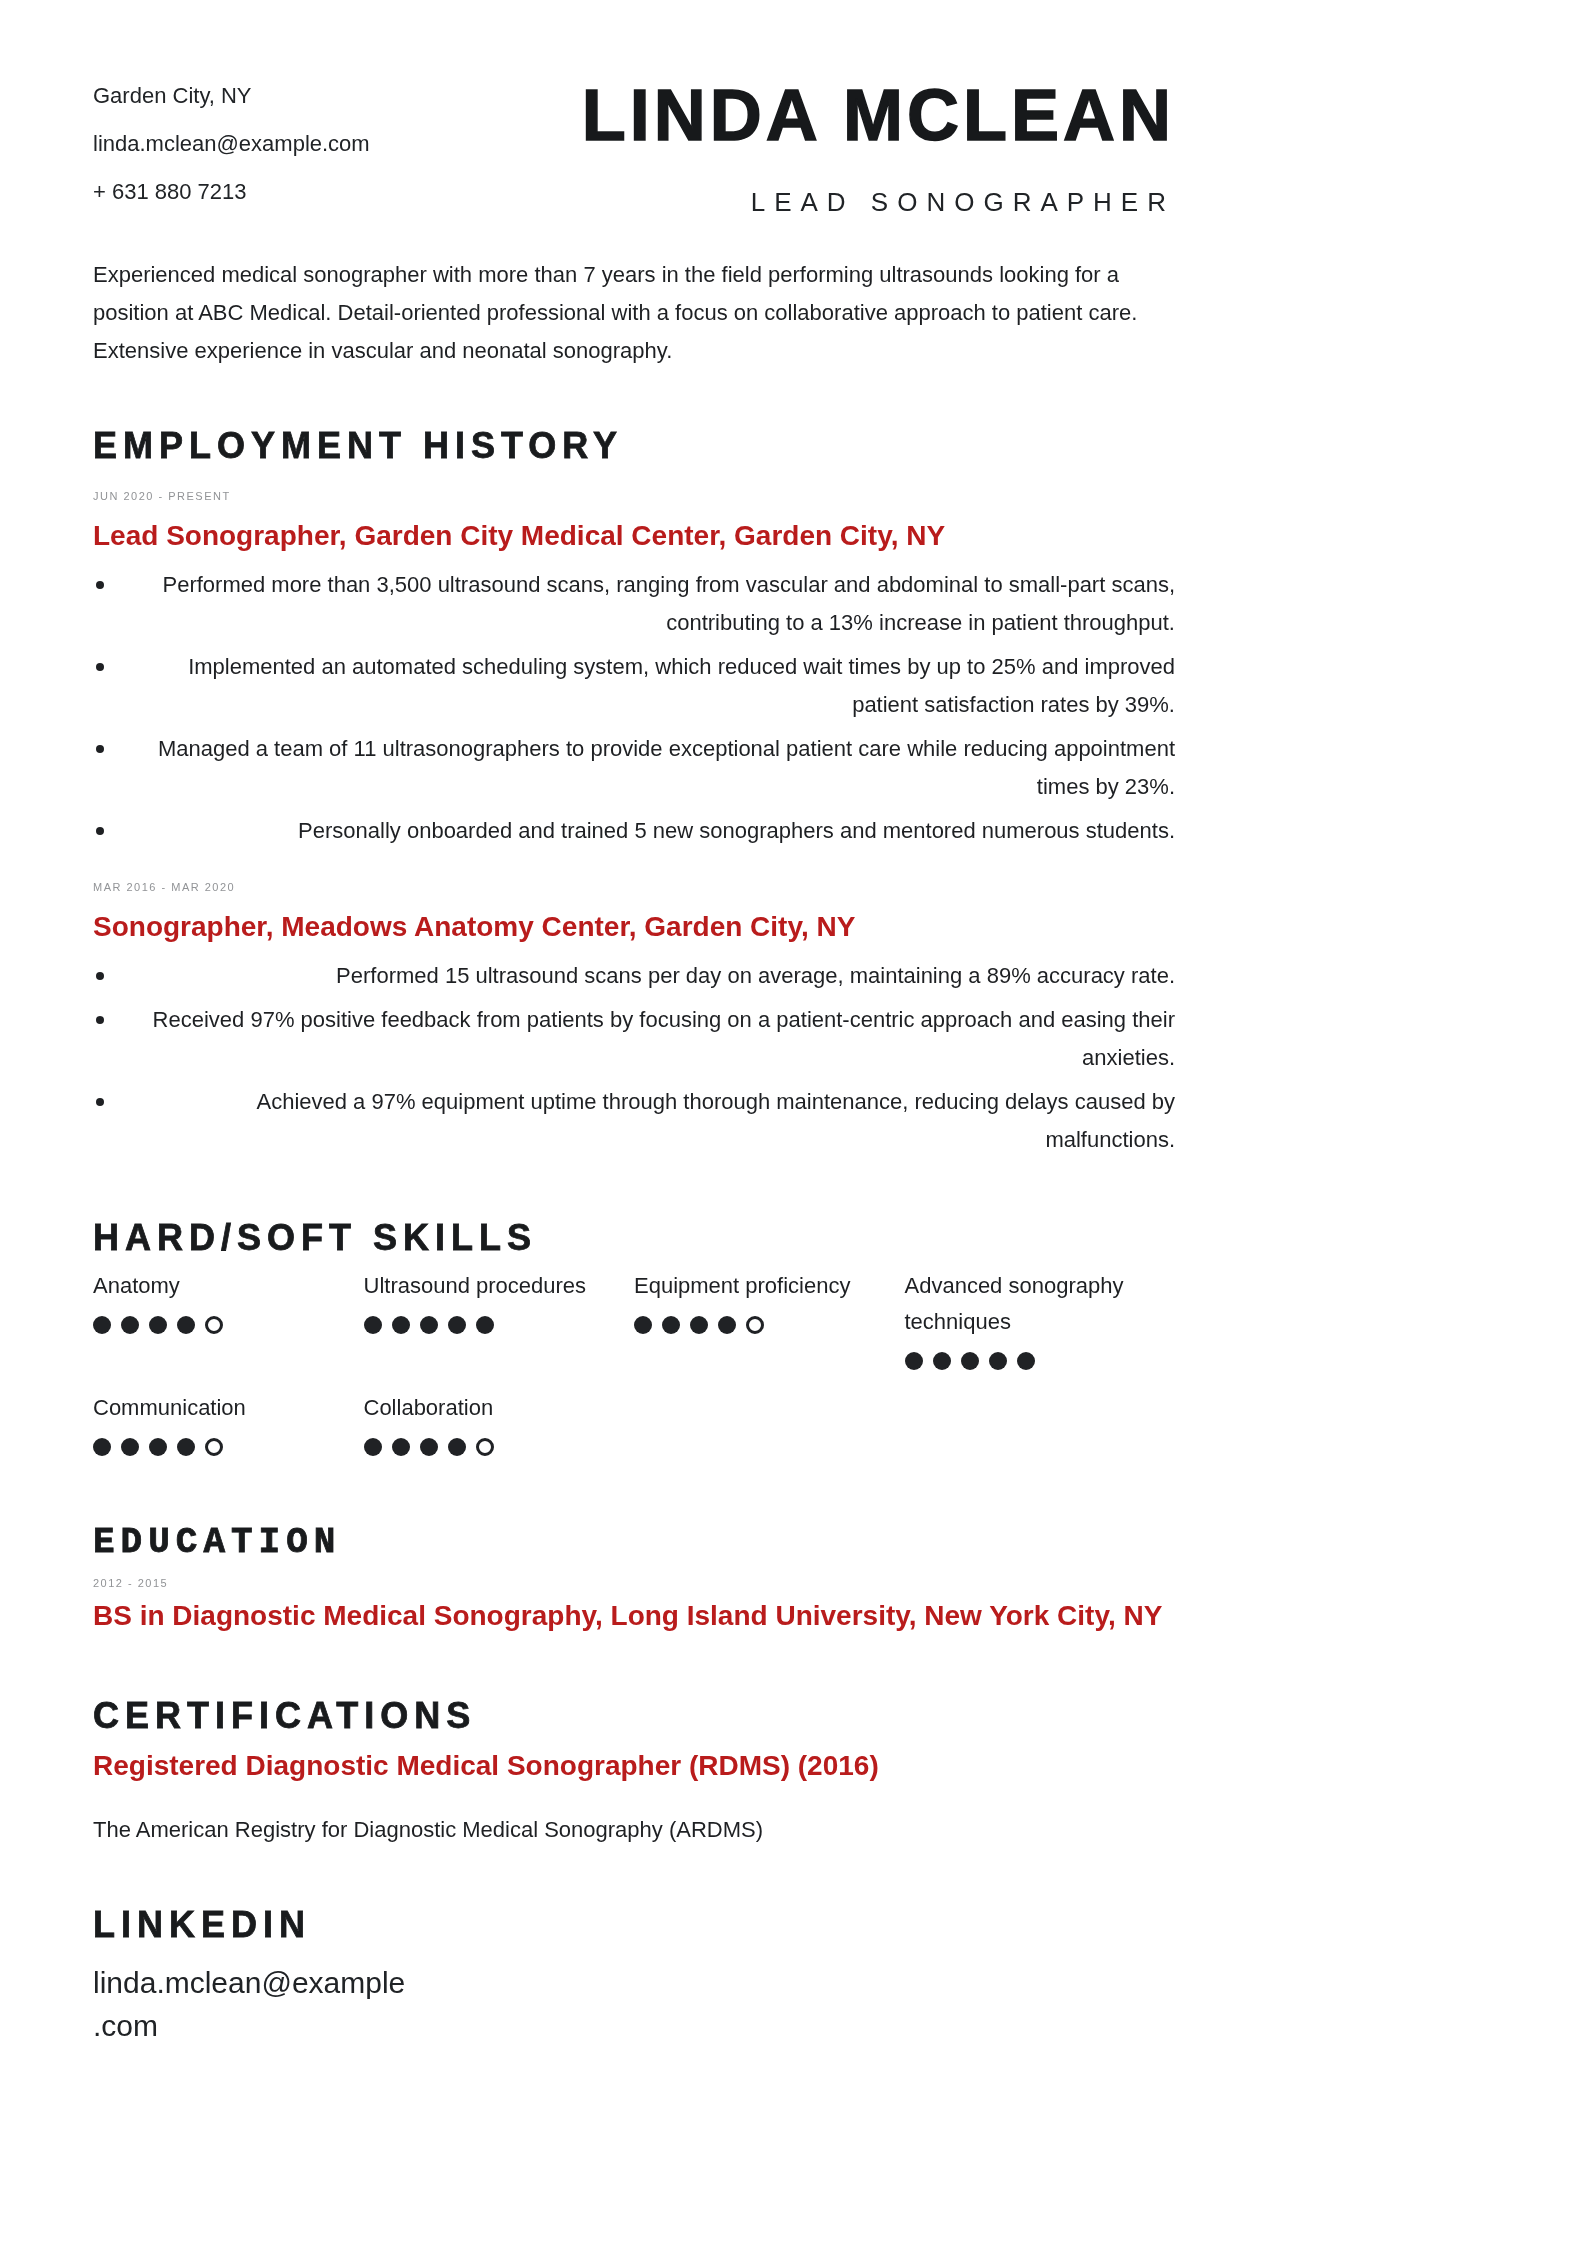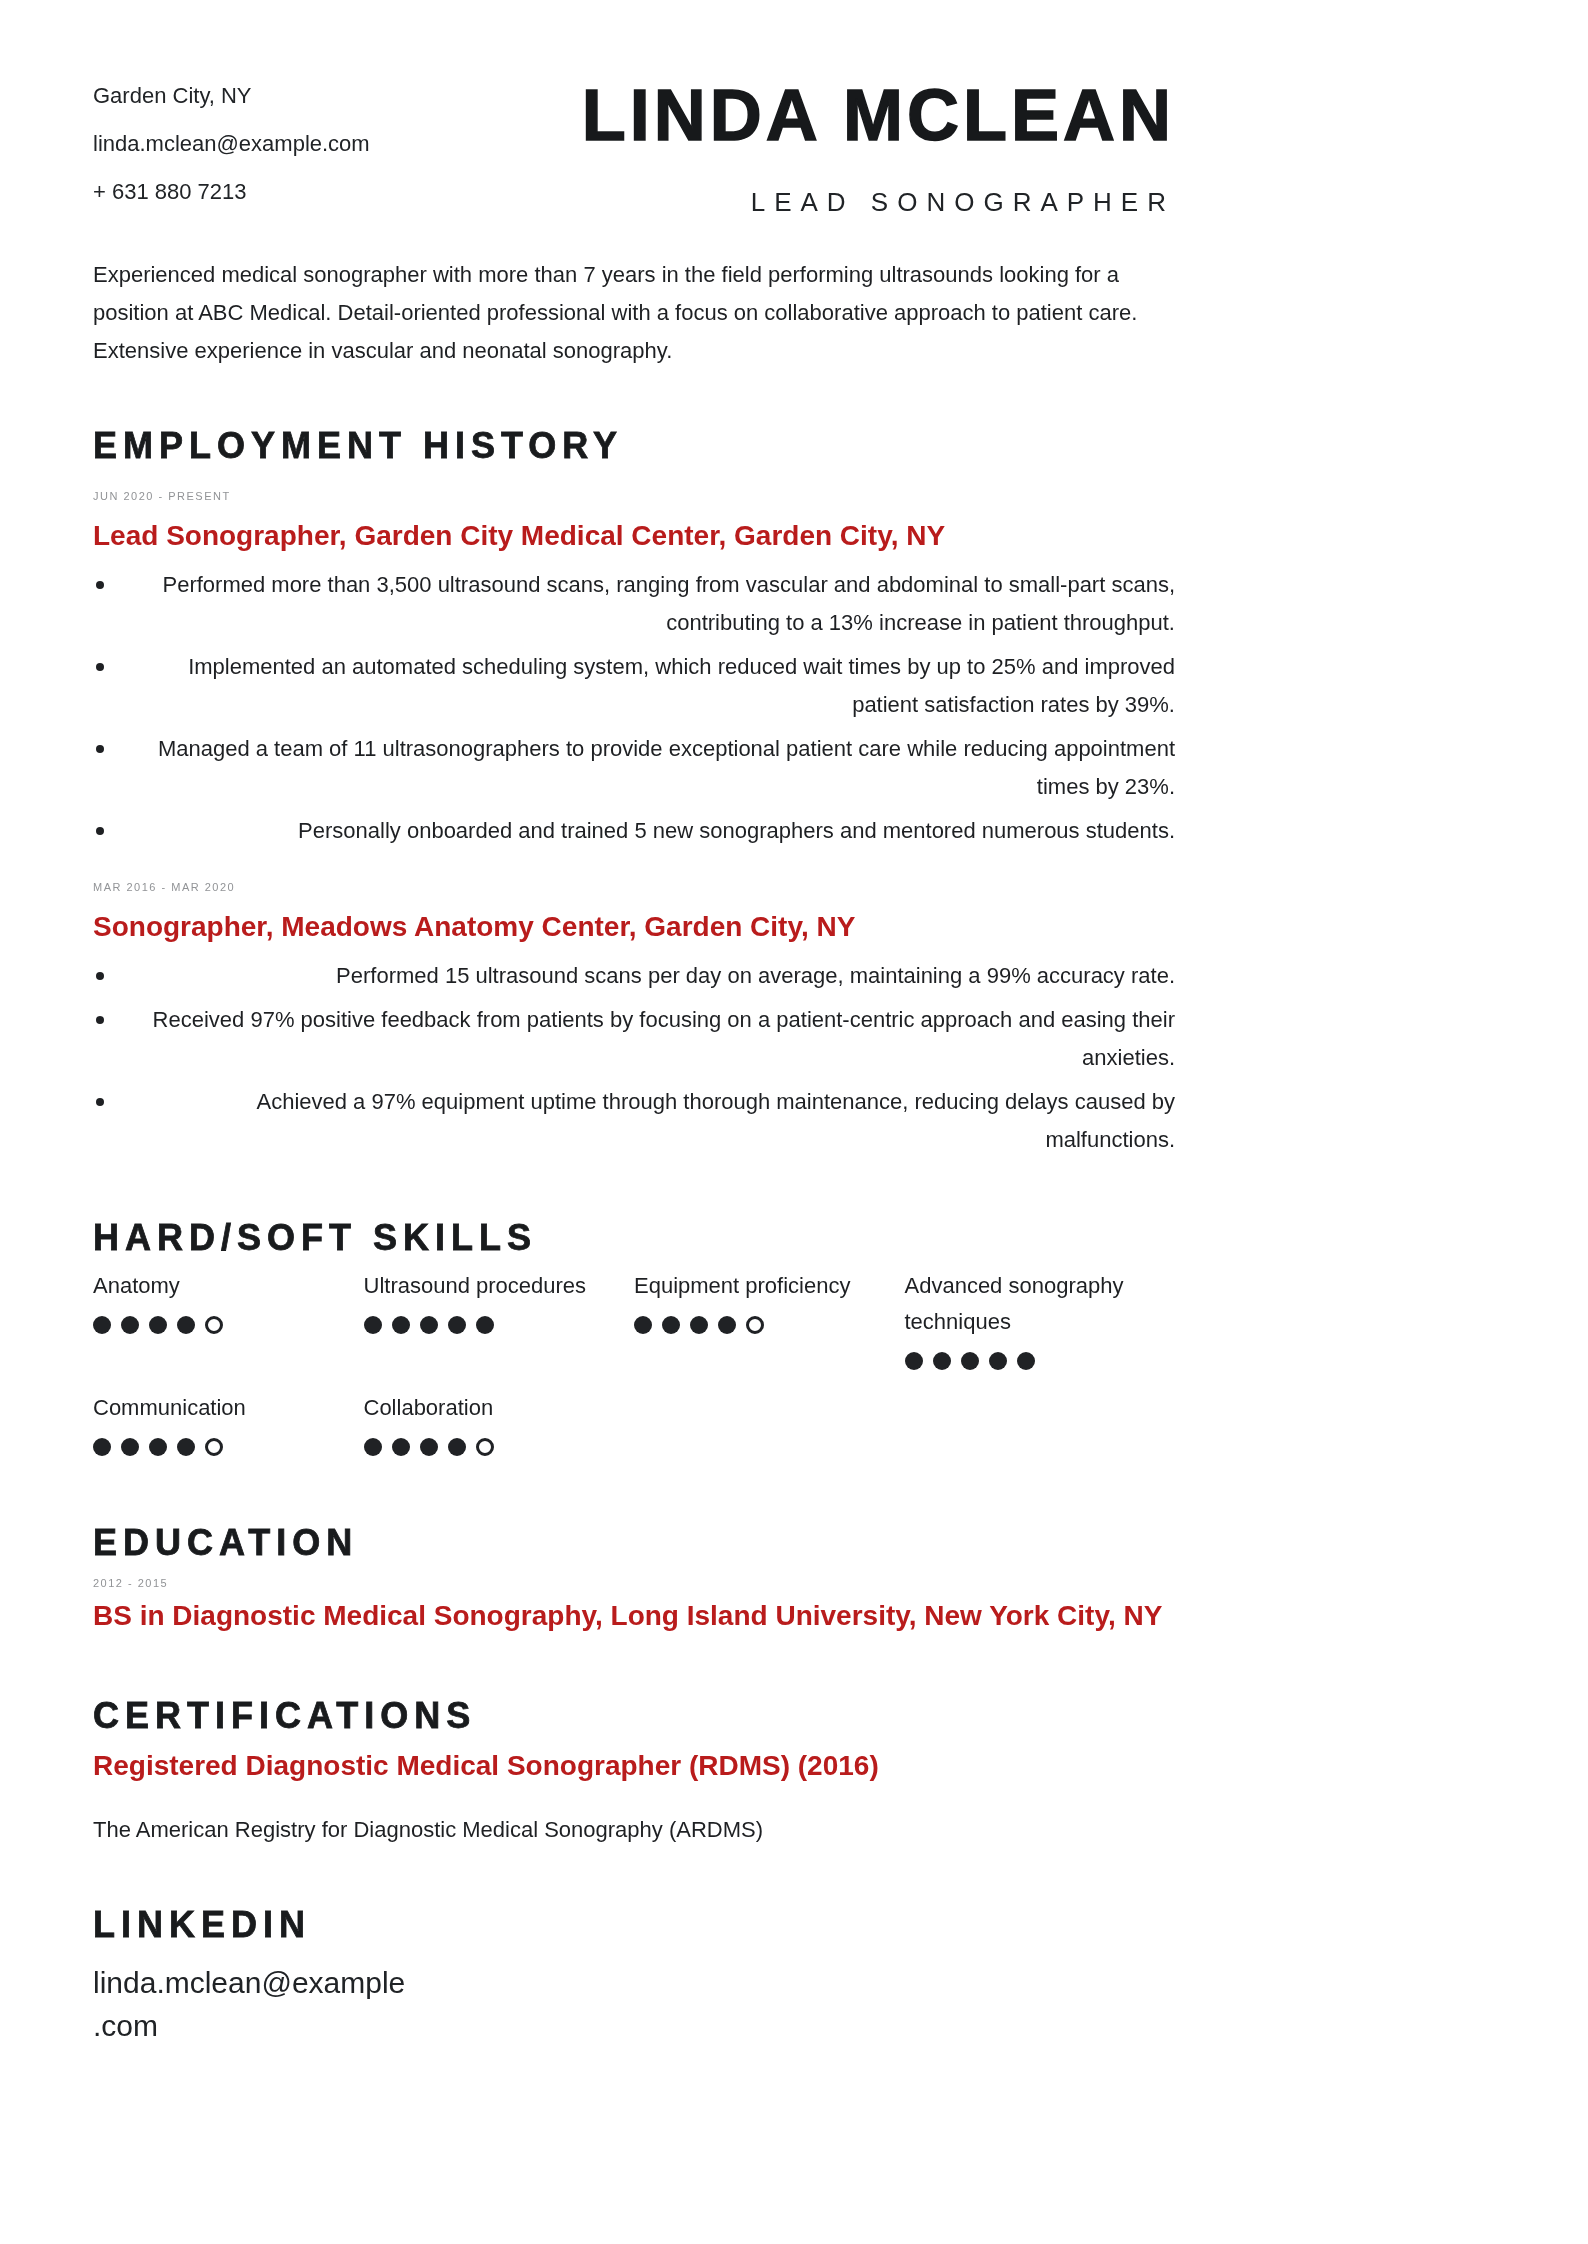--- a/index.html
+++ b/index.html
@@ -74,21 +74,21 @@
   .skills { margin-top:57px; }
   .skills h2 { margin-bottom:8px; }
   .skills-grid { display:grid; grid-template-columns:repeat(4,1fr); row-gap:20px; }
   .skill-label { font-size:22px; line-height:36px; max-width:300px; }
   .dots { margin-top:12px; display:flex; gap:10px; }
   .dot { width:18px; height:18px; border-radius:50%; }
   .dot.filled { background:#202225; }
   .dot.empty { box-sizing:border-box; border:3px solid #202225; background:transparent; }
 
   .education { margin-top:65px; }
-  .education h2 { margin-bottom:6px; }
+  .education h2 { margin-bottom:6px;font-family:Liberation Mono, monospace; }
   .education h3 { margin-top:4px; }
 
   .certs { margin-top:61px; }
   .certs h2 { margin-bottom:11px; }
   .certs .issuer { margin:28px 0 0 0; font-size:22px; line-height:38px; }
 
   .linkedin { margin-top:54px; }
   .linkedin h2 { margin-bottom:14px; }
   .lk-line { font-size:30px; line-height:43px; color:#202326; }
 </style>
@@ -127,21 +127,21 @@
         <li>Implemented an automated scheduling system, which reduced wait times by up to 25% and improved patient satisfaction rates by 39%.</li>
         <li>Managed a team of 11 ultrasonographers to provide exceptional patient care while reducing appointment times by 23%.</li>
         <li>Personally onboarded and trained 5 new sonographers and mentored numerous students.</li>
       </ul>
     </div>
 
     <div class="job">
       <div class="dates">MAR 2016 - MAR 2020</div>
       <h3 class="entry-title">Sonographer, Meadows Anatomy Center, Garden City, NY</h3>
       <ul class="bullets">
-        <li>Performed 15 ultrasound scans per day on average, maintaining a 99% accuracy rate.</li>
+        <li>Performed 15 ultrasound scans per day on average, maintaining a 89% accuracy rate.</li>
         <li>Received 97% positive feedback from patients by focusing on a patient-centric approach and easing their anxieties.</li>
         <li>Achieved a 97% equipment uptime through thorough maintenance, reducing delays caused by malfunctions.</li>
       </ul>
     </div>
   </section>
 
   <section class="skills">
     <h2 class="sec-heading">HARD/SOFT SKILLS</h2>
     <div class="skills-grid">
       <div class="skill">

